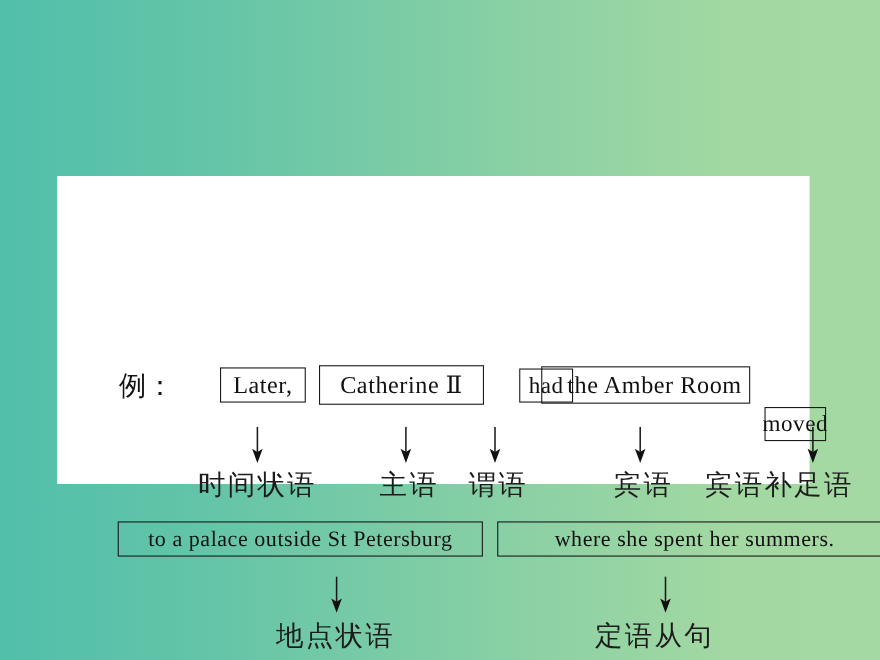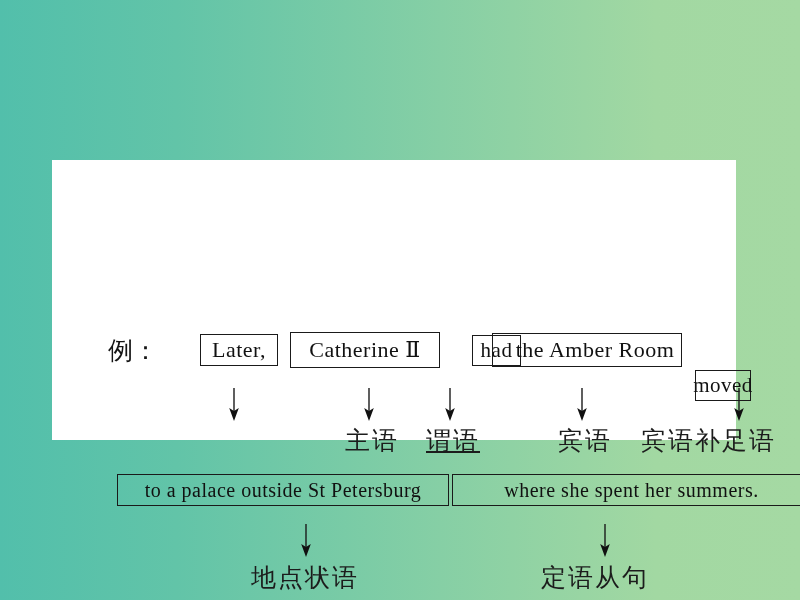--- a/index.html
+++ b/index.html
@@ -79,26 +79,26 @@
   
   #arr-1 { left: 174px; top: 228px; }
   #arr-2 { left: 309px; top: 228px; }
   #arr-3 { left: 390px; top: 228px; }
   #arr-4 { left: 522px; top: 228px; }
   #arr-5 { left: 679px; top: 228px; }
 
   
   #cn-1 { left: 128px; top: 264px; font-size: 25px; height: 32px; }
   #cn-2 { left: 293px; top: 264px; font-size: 25px; height: 32px; }
-  #cn-3 { left: 374px; top: 264px; font-size: 25px; height: 32px; text-decoration: underline; }
+  #cn-3 { left: 374px; top: 264px; font-size: 25px; height: 32px; }
   #cn-4 { left: 506px; top: 264px; font-size: 25px; height: 32px; }
   #cn-5 { left: 589px; top: 264px; font-size: 25px; height: 32px; }
 
   
-  #tok-palace { left: 55px;  top: 314px; width: 332px; height: 32px; font-size: 20px; margin-left: 10px; }
+  #tok-palace { left: 55px;  top: 314px; width: 332px; height: 32px; font-size: 20px; }
   #tok-where  { left: 400px; top: 314px; width: 359px; height: 32px; font-size: 20px; }
 
   
   #arr-6 { left: 246px; top: 364px; }
   #arr-7 { left: 545px; top: 364px; }
 
   
   #cn-6 { left: 199px; top: 401px; font-size: 25px; height: 32px; }
   #cn-7 { left: 489px; top: 401px; font-size: 25px; height: 32px; }
 </style>
@@ -145,20 +145,21 @@
         <polygon points="8,33 3.2,20 8,23 12.8,20" fill="#111111"></polygon>
       </svg>
     </div>
     <div class="arrow" id="arr-5">
       <svg width="16" height="34" viewBox="0 0 16 34">
         <line x1="8" y1="0" x2="8" y2="24" stroke="#1a1a1a" stroke-width="1.4"></line>
         <polygon points="8,33 3.2,20 8,23 12.8,20" fill="#111111"></polygon>
       </svg>
     </div>
 
+    <div class="plain cn" id="cn-1">时间状语</div>
     <div class="plain cn" id="cn-2">主语</div>
     <div class="plain cn" id="cn-3">谓语</div>
     <div class="plain cn" id="cn-4">宾语</div>
     <div class="plain cn" id="cn-5">宾语补足语</div>
 
     <div class="tok" id="tok-palace">to a palace outside St Petersburg</div>
 
     <div class="tok" id="tok-where">where she spent her summers.</div>
 
     <div class="arrow" id="arr-6">

